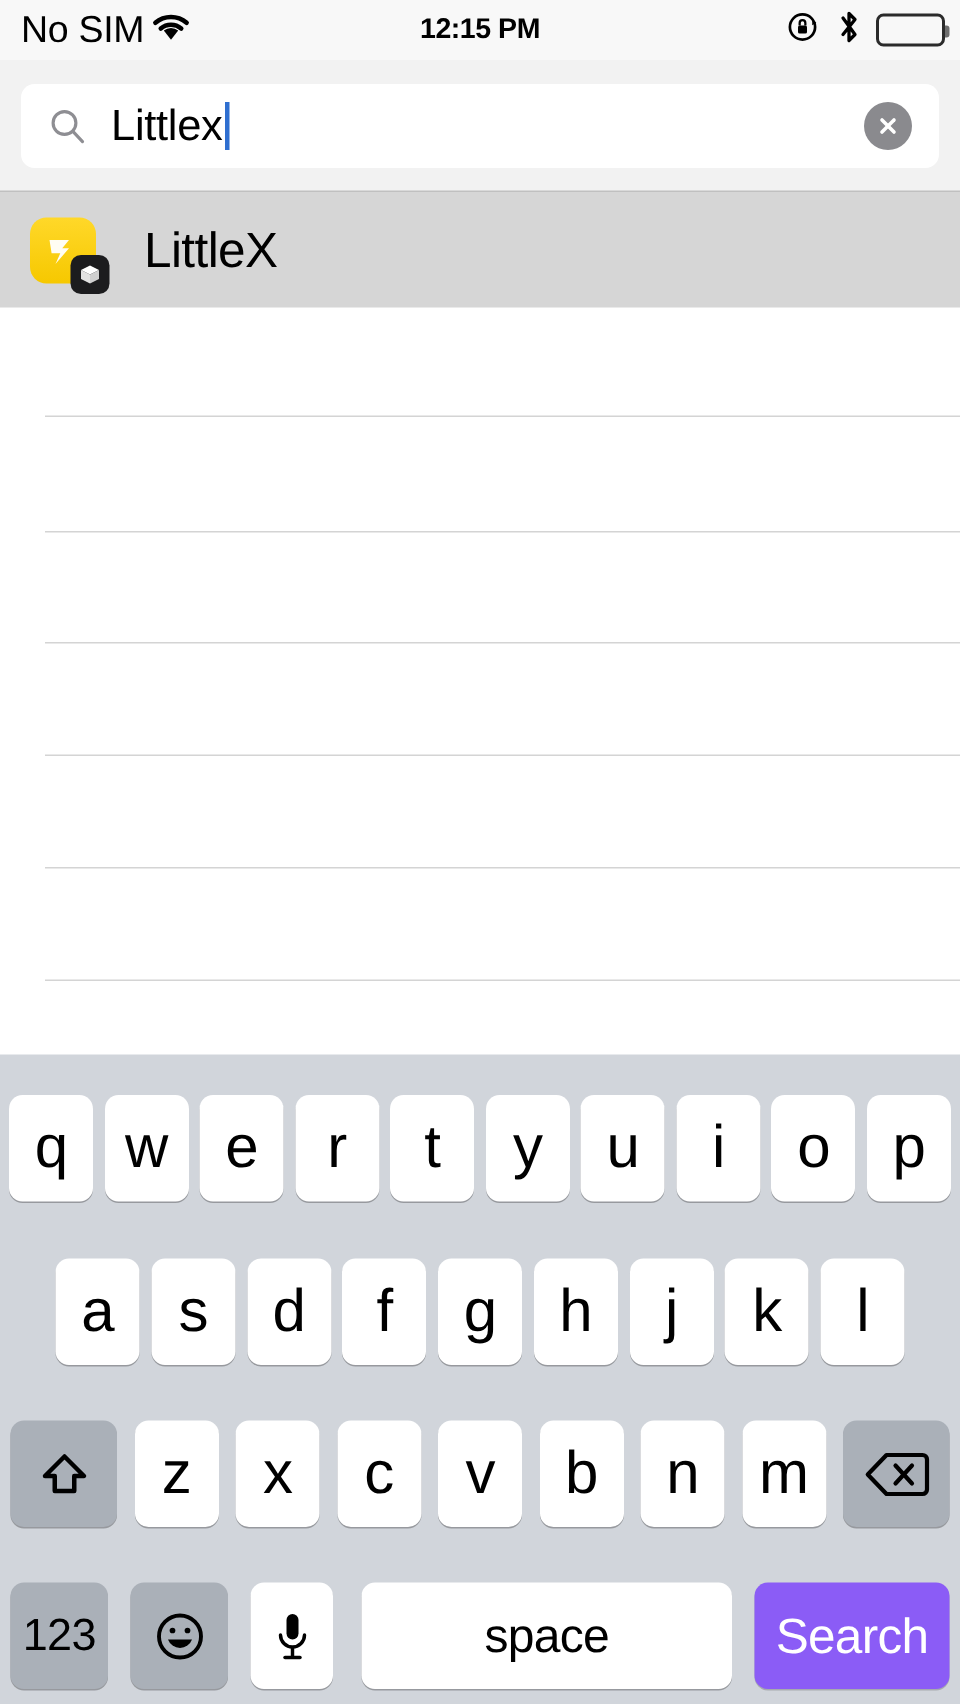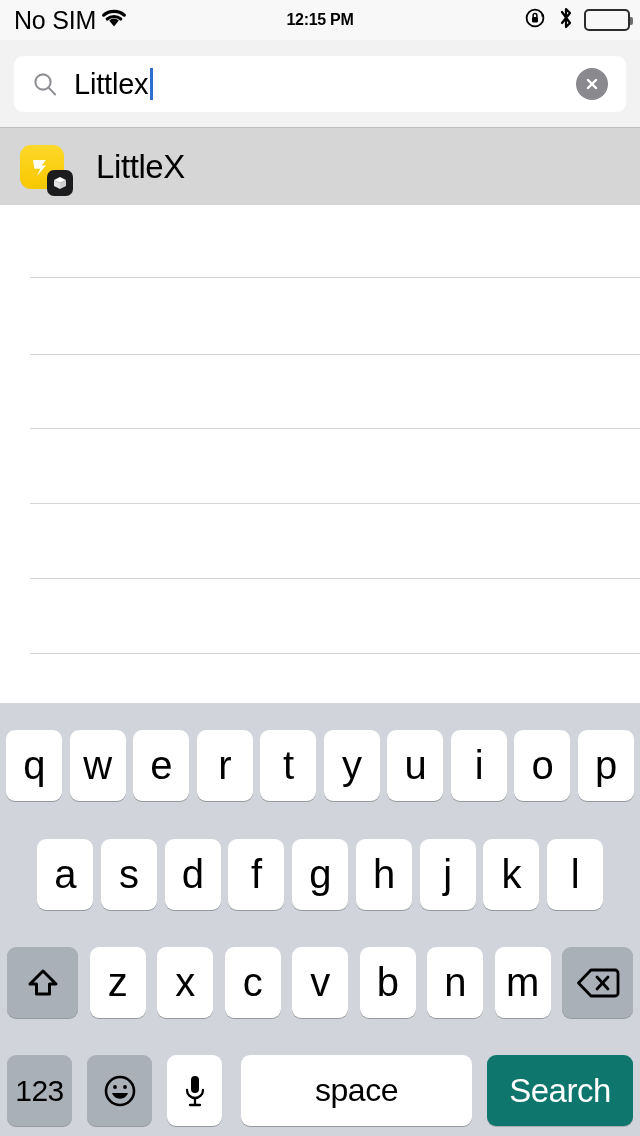--- a/index.html
+++ b/index.html
@@ -35,21 +35,21 @@
     gap: 4px;
   }
   #status-carrier {
     font-size: 25px;
     letter-spacing: -0.2px;
   }
   #status-center {
     position: absolute;
     left: 0; right: 0;
     text-align: center;
-    font-size: 16px;
+    font-size: 19px;
     font-weight: bold;
     letter-spacing: -0.3px;
   }
   #status-right {
     position: absolute;
     right: 10px;
     display: flex;
     align-items: center;
     gap: 10px;
   }
@@ -233,23 +233,23 @@
     background: #aab0b8;
     box-shadow: 0 1px 0 rgba(0,0,0,0.28);
   }
   .key-shift { width: 71px; }
   .key-back { width: 71px; }
   .key-123 { width: 65px; font-size: 30px; }
   .key-emoji { width: 65px; margin-left: 15px; }
   .key-mic { width: 55px; margin-left: 15px; }
   .key-space { flex: 1; margin-left: 19px; font-size: 32px; }
   .key-search {
-    width: 146px;
+    width: 130px;
     margin-left: 15px;
-    background: #0f766e;
+    background: #8b5cf6;
     color: #ffffff;
     font-size: 33px;
     box-shadow: 0 1px 0 rgba(0,0,0,0.2);
   }
 </style>
 </head>
 <body>
 
 <div id="status-bar">
   <div id="status-left">

